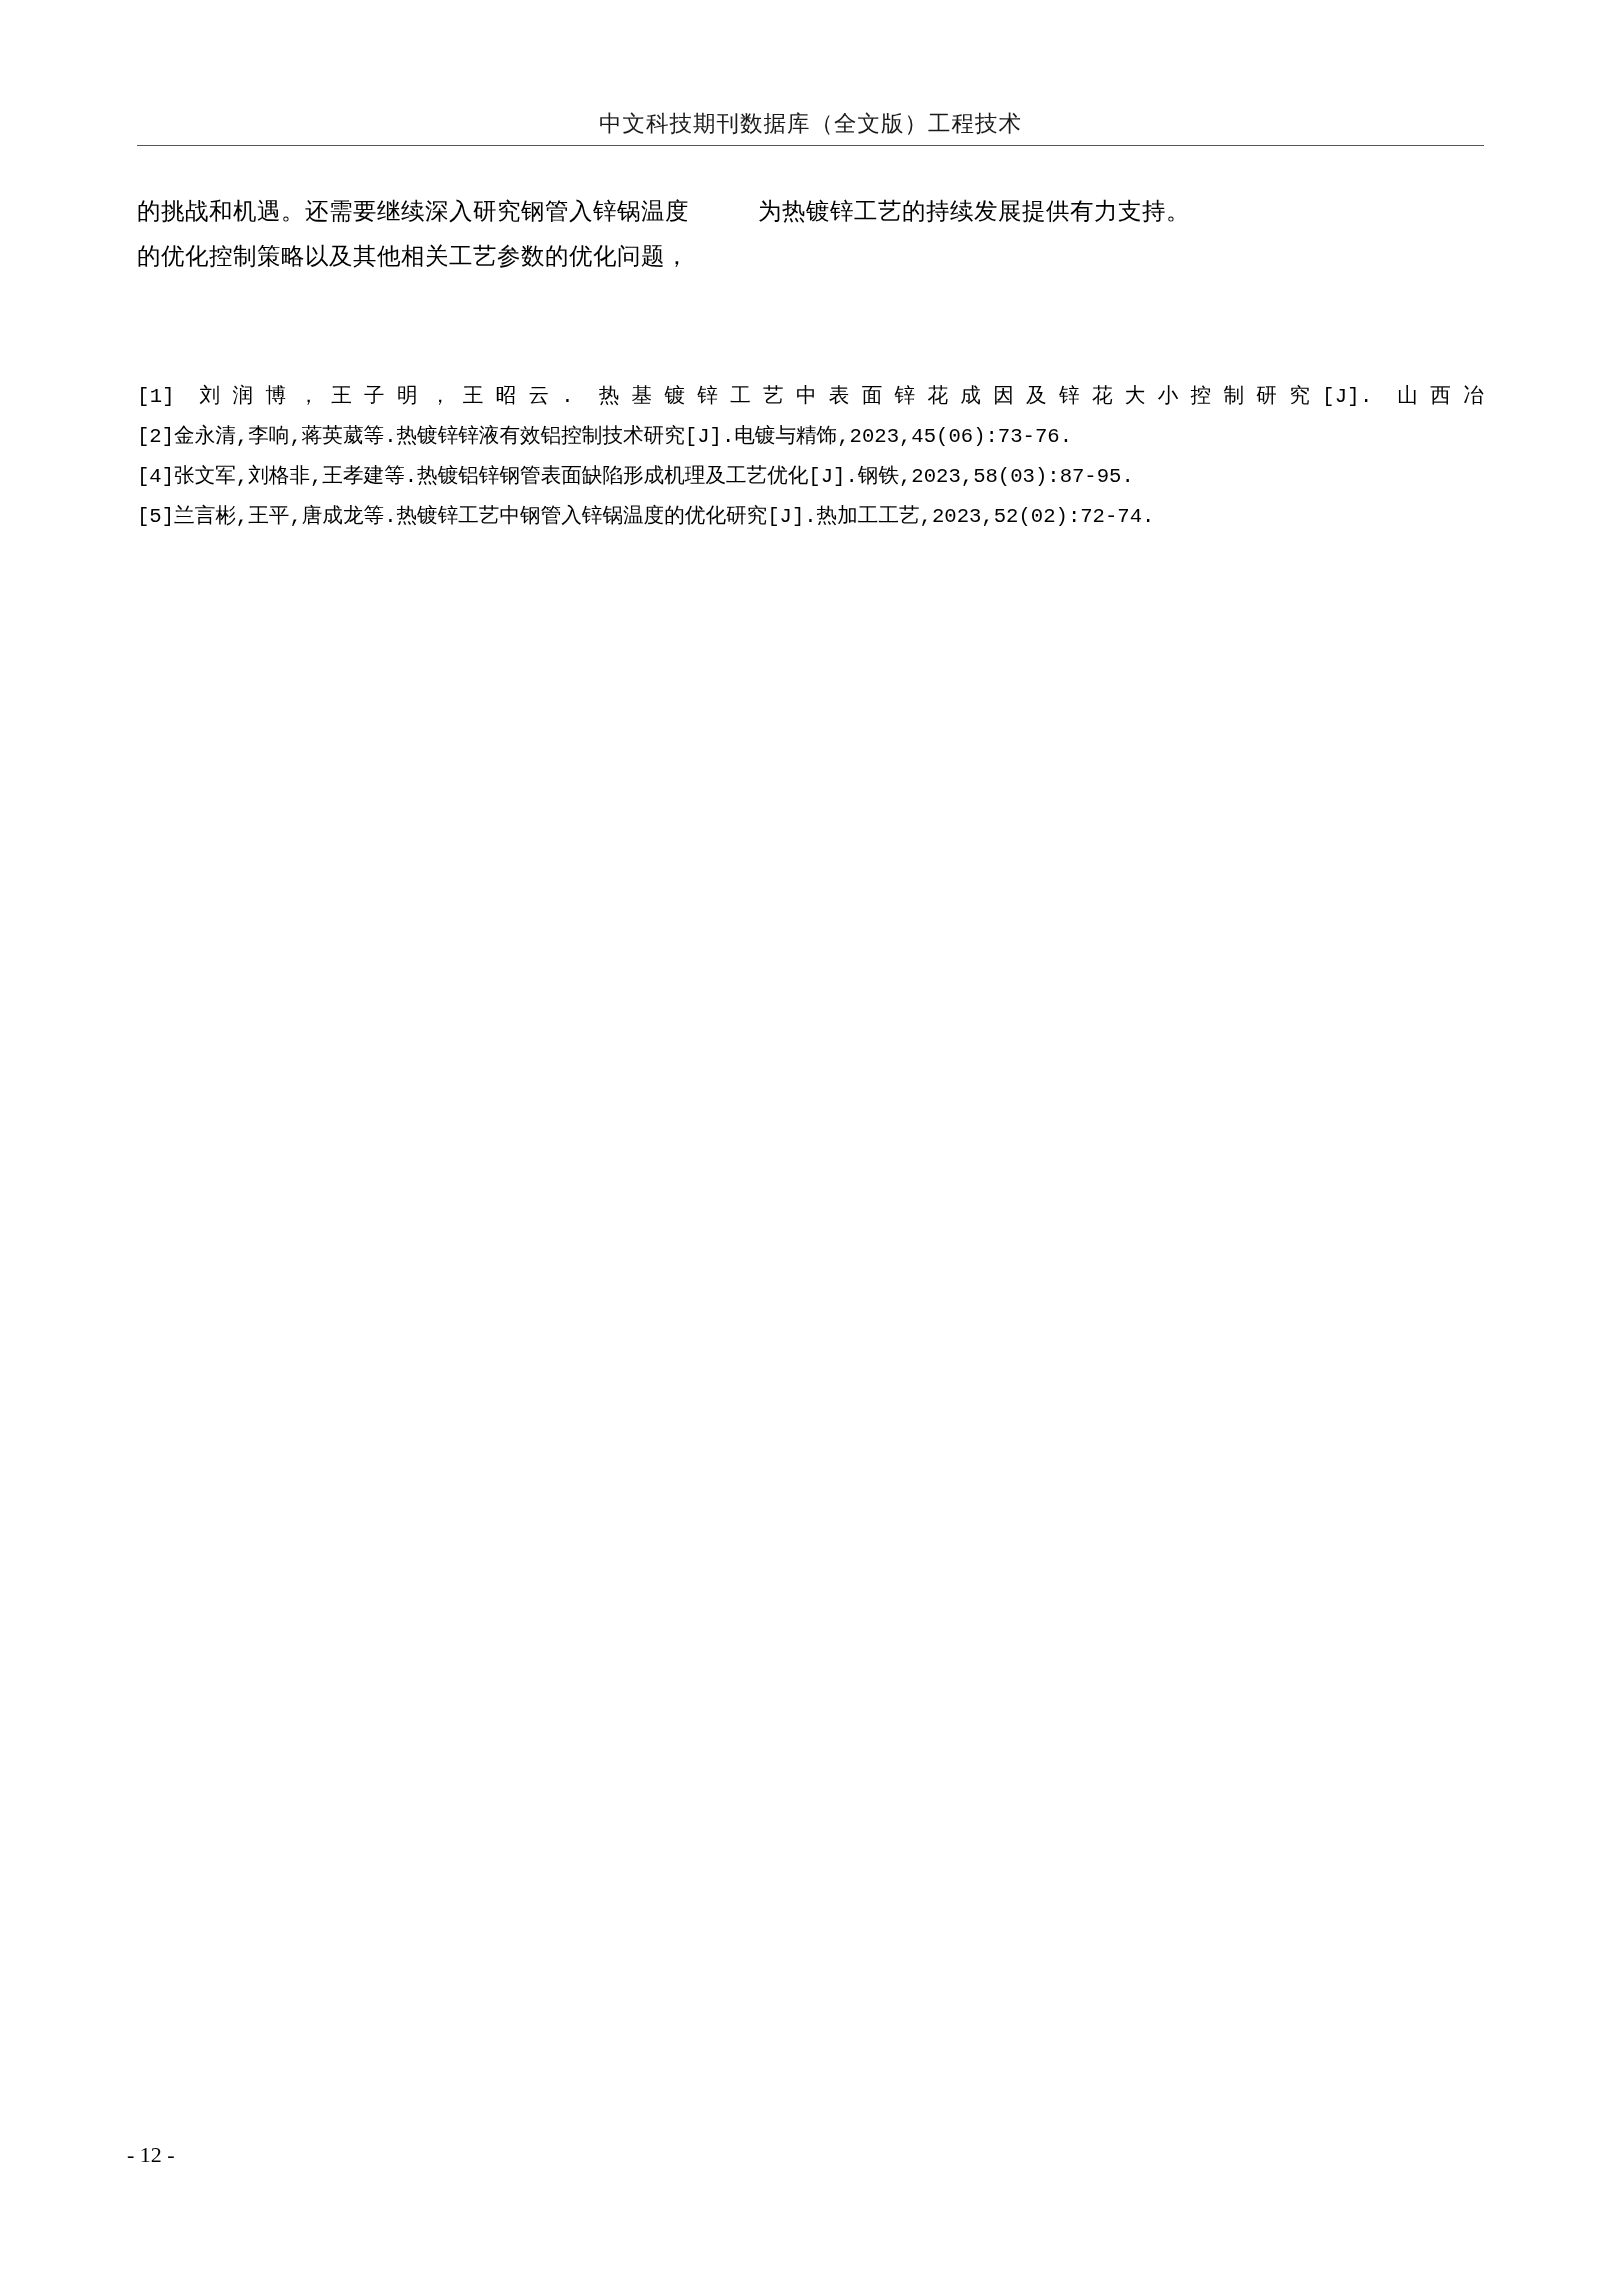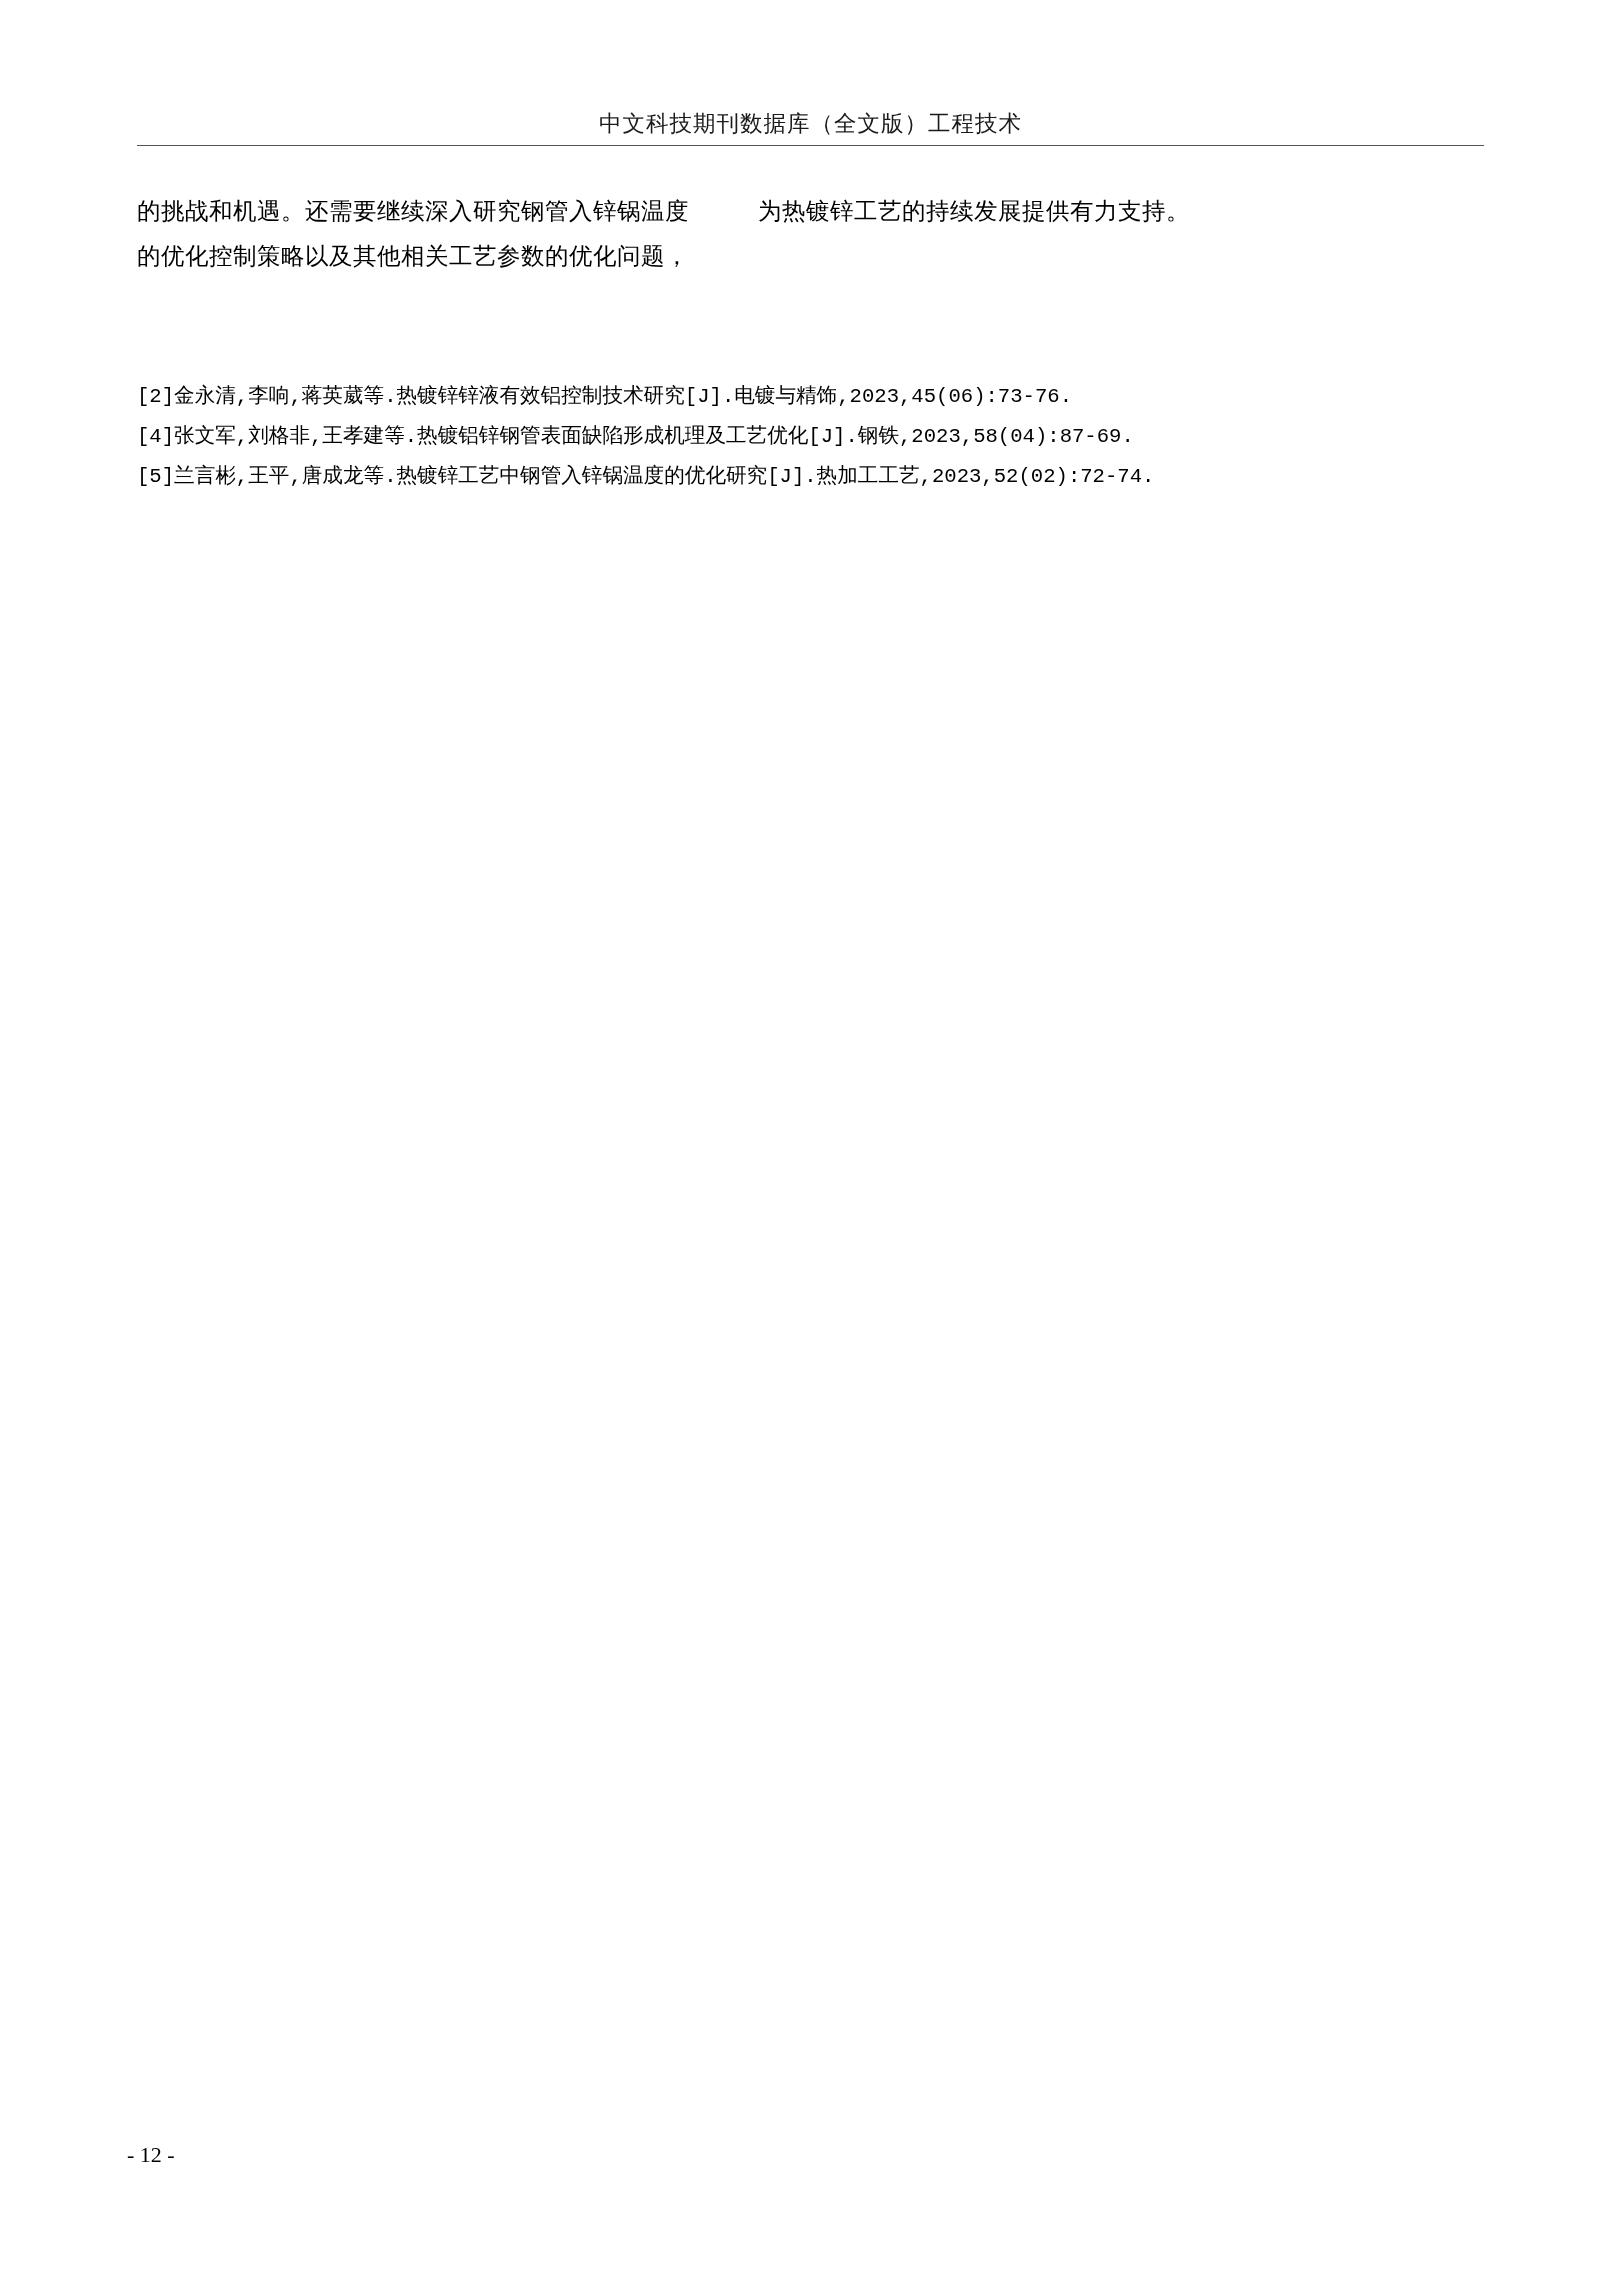--- a/index.html
+++ b/index.html
@@ -96,21 +96,22 @@
   <div class="header">中文科技期刊数据库（全文版）工程技术</div>
   <div class="header-rule"></div>
 
   <div class="body-text">
     <div class="para-line"><span>的挑战和机遇。还需要继续深入研究钢管入锌锅温度</span><span style="display:inline-block;width:69px"></span><span>为热镀锌工艺的持续发展提供有力支持。</span></div>
     <div class="para-line">的优化控制策略以及其他相关工艺参数的优化问题，</div>
   </div>
 
 
   <div class="refs-list">
+    <div class="ref-item justified-wide">[1] 刘润博，王子明，王昭云. 热基镀锌工艺中表面锌花成因及锌花大小控制研究[J]. 山西冶</div>
     <div class="ref-item">[2]金永清,李响,蒋英葳等.热镀锌锌液有效铝控制技术研究[J].电镀与精饰,2023,45(06):73-76.</div>
-    <div class="ref-item">[4]张文军,刘格非,王孝建等.热镀铝锌钢管表面缺陷形成机理及工艺优化[J].钢铁,2023,58(04):87-69.</div>
+    <div class="ref-item">[4]张文军,刘格非,王孝建等.热镀铝锌钢管表面缺陷形成机理及工艺优化[J].钢铁,2023,58(03):87-95.</div>
     <div class="ref-item">[5]兰言彬,王平,唐成龙等.热镀锌工艺中钢管入锌锅温度的优化研究[J].热加工工艺,2023,52(02):72-74.</div>
   </div>
 
   <div class="footer">- 12 -</div>
 
 </div>
 
 
 </body></html>

